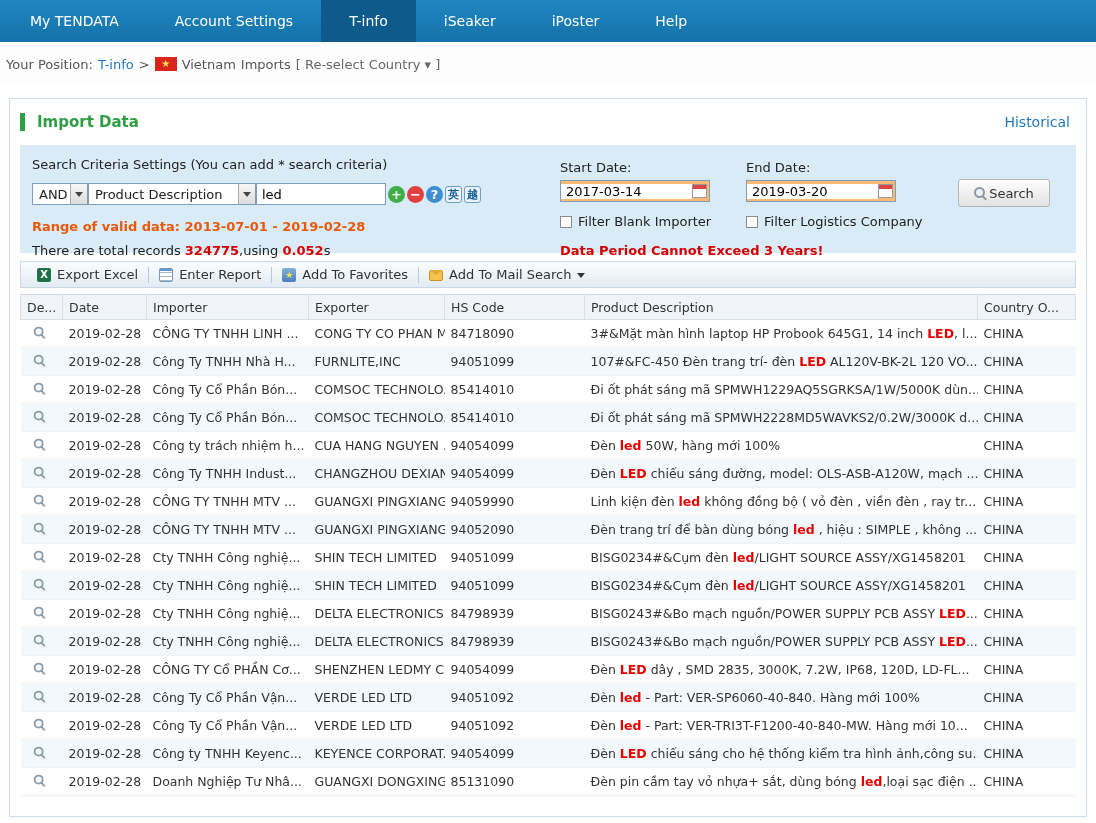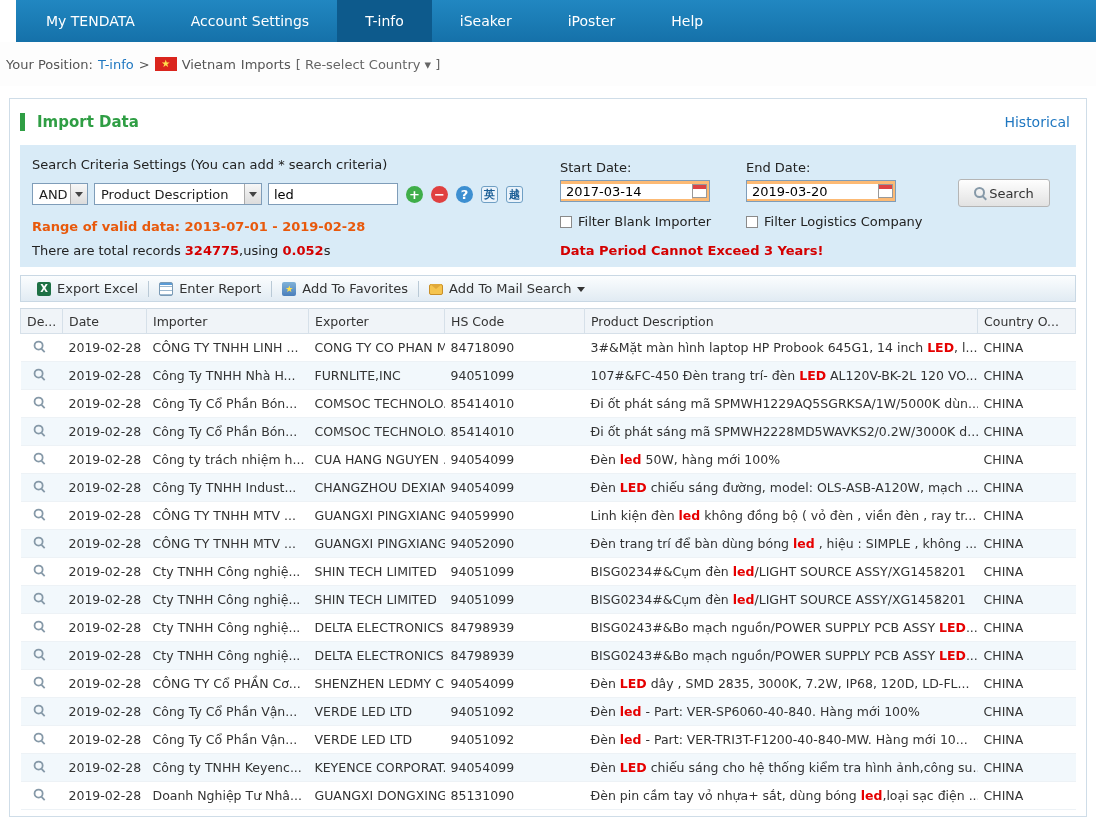--- a/index.html
+++ b/index.html
@@ -1,42 +1,42 @@
 <!DOCTYPE html>
 <html><head>
 <meta charset="utf-8">
 <style>
   * { box-sizing: border-box; margin: 0; padding: 0; }
   html,body { width:1096px; height:823px; overflow:hidden; background:#fff;
     font-family:"DejaVu Sans","Liberation Sans",sans-serif; }
 
   
-  .topnav { height:42px; background:linear-gradient(#2187c1,#1571a9); display:flex; align-items:center; padding-left:2px;margin-left:16px; }
+  .topnav { height:42px; background:linear-gradient(#2187c1,#1571a9); display:flex; align-items:center; padding-left:2px; }
   .nav-item { color:#fff; font-size:14px; line-height:42px; padding:0 28px; cursor:pointer; white-space:nowrap; }
   .nav-item.active { background:#0d5a8c; }
 
   
   .breadcrumb { height:44px; display:flex; align-items:center; padding-left:6px; font-size:13px; color:#555; gap:5px; background:#fdfdfd; }
   .breadcrumb a { color:#1f77c0; text-decoration:none; cursor:pointer; }
   .flag { width:22px; height:14px; background:#da251d; display:inline-flex; align-items:center; justify-content:center; }
   .flag .star { color:#ffe14d; font-size:10px; line-height:1; }
   .reselect { color:#666 !important; }
 
   
   .panel { margin:12px 9px 0; border:1px solid #cfdde8; height:719px; background:#fff; }
   .panel-head { height:46px; display:flex; align-items:center; padding:0 16px 0 10px; }
   .green-bar { width:5px; height:18px; background:#2f9e44; margin-right:12px; }
   .panel-title { color:#2f9e44; font-size:15px; font-weight:bold; }
   .historical { margin-left:auto; color:#1f77c0; font-size:14px; text-decoration:none; cursor:pointer; }
 
   
-  .search-area { margin:0 10px; background:#d9ebf7; height:122px; position:relative; font-size:13px; color:#222; }
+  .search-area { margin:0 10px; background:#d9ebf7; height:108px; position:relative; font-size:13px; color:#222; }
   .sc-left { position:absolute; left:12px; top:12px; }
   .sc-title { margin-bottom:10px; }
-  .sc-row { display:flex; align-items:center; gap:6px; height:24px; }
+  .sc-row { display:flex; align-items:center; height:24px; }
   .select { display:inline-flex; align-items:center; background:#fff; border:1px solid #7f9db9; height:22px; padding-left:6px; font-size:13px; cursor:pointer; }
   .select .val { flex:1; white-space:nowrap; }
   .select.sm { width:56px; }
   .select.md { width:168px; }
   .sel-arrow { width:17px; height:20px; margin-left:auto; background:linear-gradient(#f7f7f7,#dcdcdc); border-left:1px solid #aaa; display:flex; align-items:center; justify-content:center; }
   .sel-arrow::after { content:""; border:4px solid transparent; border-top:5px solid #444; margin-top:5px; }
   .kw { width:130px; height:22px; border:1px solid #7f9db9; padding:0 5px; font-size:13px; font-family:inherit; }
   .cir { width:17px; height:17px; border-radius:50%; color:#fff; font-weight:bold; font-size:13px; line-height:17px; text-align:center; cursor:pointer; margin-left:2px; }
   .cir.green { background:#3fae49; }
   .cir.red { background:#e04040; }

